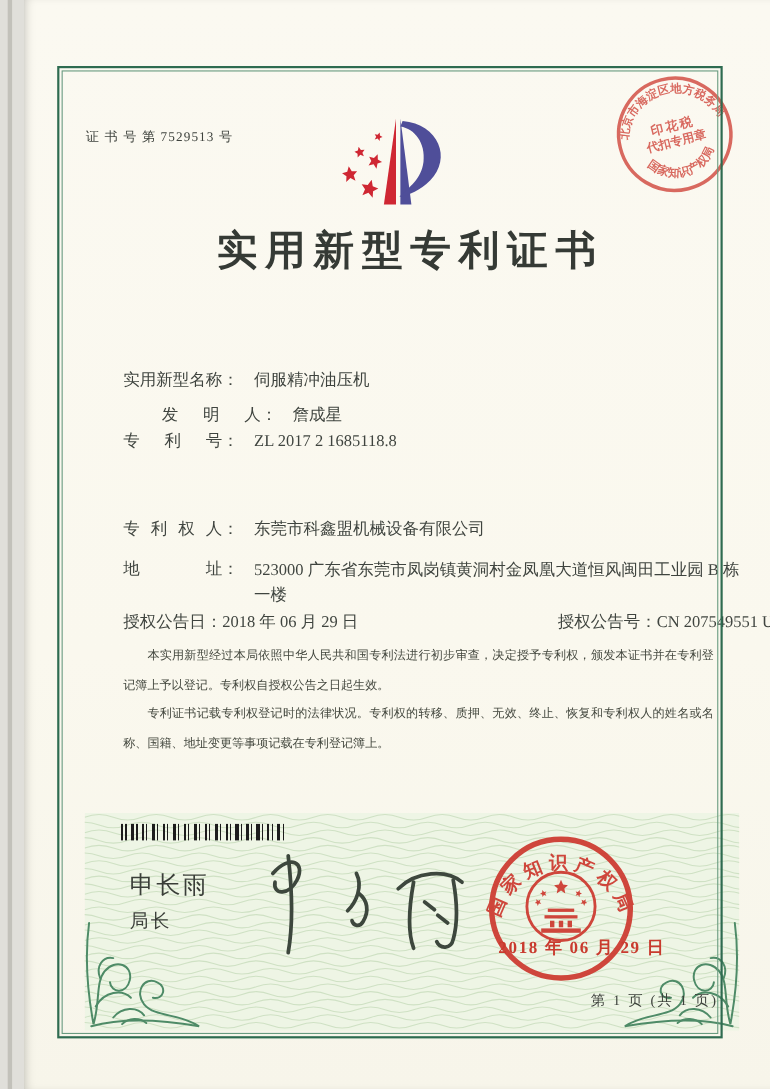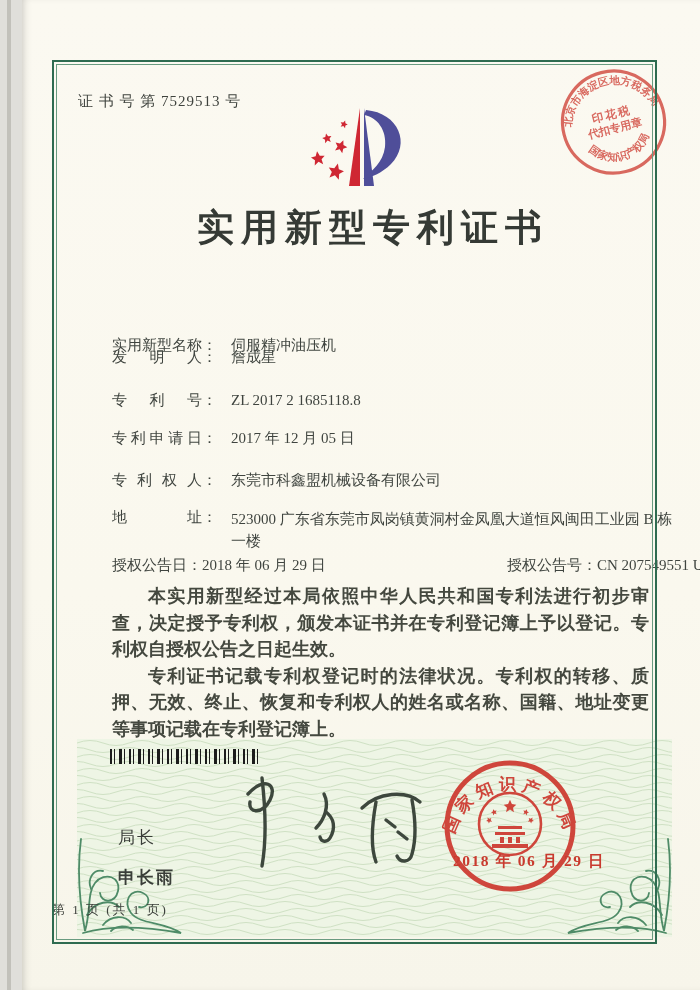--- a/index.html
+++ b/index.html
@@ -6,43 +6,43 @@
   body{width:700px;height:990px;background:#eeede8;font-family:"Liberation Serif","DejaVu Serif",serif;}
   .stage{position:relative;width:700px;height:990px;overflow:hidden;}
   .scan-edge{position:absolute;left:0;top:0;width:22px;height:990px;background:#e0dfda;}
   .scan-edge-line{position:absolute;left:7px;top:0;width:4px;height:990px;background:#c2c1ba;}
   .paper{position:absolute;left:22px;top:0;width:678px;height:990px;
          background:linear-gradient(180deg,#fbf9f1 0%,#faf8ee 60%,#f7f5ea 100%);
          box-shadow:inset 6px 0 10px -6px rgba(0,0,0,.25);}
   .border-outer{position:absolute;left:52px;top:60px;width:601px;height:880px;
                 border:2px solid #2e6b50;}
   .border-inner{position:absolute;left:2px;top:2px;right:2px;bottom:2px;border:1px solid #699b80;}
-  .cert-no{position:absolute;left:78px;top:92px;font-size:15px;color:#3e423d;letter-spacing:1px;}
+  .cert-no{position:absolute;left:78px;top:116px;font-size:12px;color:#3e423d;letter-spacing:1px;}
   .logo{position:absolute;left:283px;top:100px;}
   .stamp{position:absolute;left:536px;top:66px;transform:rotate(-14deg);}
   .title{position:absolute;left:52px;top:203px;width:642px;text-align:center;
          font-size:37px;font-weight:600;letter-spacing:7px;color:#353a35;}
   .frow{position:absolute;left:90px;font-size:15px;color:#3f443f;white-space:nowrap;}
   .flabel{display:inline-block;width:90px;text-align:justify;text-align-last:justify;vertical-align:top;}
   .fvalue{margin-left:14px;}
   .fvalue.wrap{display:inline-block;white-space:normal;width:452px;line-height:22px;vertical-align:top;}
   .grant-right{position:absolute;left:395px;top:0;}
-  .body-text{position:absolute;left:90px;top:583px;width:537px;font-size:18px;
-             line-height:26.5px;color:#44483f;text-align:justify;font-weight:bold;}
+  .body-text{position:absolute;left:90px;top:583px;width:537px;font-size:11px;
+             line-height:26.5px;color:#44483f;text-align:justify;}
   .body-text p{margin:0;text-indent:2em;}
   .guilloche{position:absolute;left:55px;top:739px;width:595px;height:198px;}
   .barcode{position:absolute;left:88px;top:749px;width:150px;height:15px;
            background:repeating-linear-gradient(90deg,#1c1c1c 0 2px,transparent 2px 4px,#1c1c1c 4px 5px,transparent 5px 9px,#1c1c1c 9px 12px,transparent 12px 14px,#1c1c1c 14px 15px,transparent 15px 19px);}
   .signer-title{position:absolute;left:96px;top:804px;font-size:17px;color:#3a3e39;letter-spacing:2px;margin-top:22px;}
-  .signer-name{position:absolute;left:96px;top:866px;font-size:17px;color:#3a3e39;letter-spacing:2px;font-weight:bold;}
+  .signer-name{position:absolute;left:96px;top:790px;font-size:22px;color:#3a3e39;letter-spacing:2px;}
   .signature{position:absolute;left:198px;top:772px;}
   .seal{position:absolute;left:420px;top:758px;}
   .seal-date{position:absolute;left:431px;top:851px;font-size:15.5px;color:#c93a2e;
              letter-spacing:1.5px;white-space:nowrap;font-weight:600;}
-  .footer{position:absolute;left:52px;top:901px;width:601px;text-align:left;
+  .footer{position:absolute;left:52px;top:901px;width:601px;text-align:right;
           font-size:13px;color:#3c403b;letter-spacing:2px;}
 </style>
 </head>
 <body>
 
 <div class="stage">
   <div class="scan-edge">
     <div class="scan-edge-line"></div>
   </div>
   <div class="paper">
@@ -82,28 +82,25 @@
           <textPath href="#stArcB" startOffset="50%" text-anchor="middle">国家知识产权局</textPath>
         </text>
       </svg>
     </div>
 
     <div class="title" style="left:30px;">实用新型专利证书</div>
 
     <div class="frow" style="top:292px;margin-top:44px;">
       <span class="flabel">实用新型名称</span><span>：</span><span class="fvalue">伺服精冲油压机</span>
     </div>
-    <div class="frow" style="top:348px;">
+    <div class="frow" style="top:368px;margin-left:35px;">
       <span class="flabel">发明人</span><span>：</span><span class="fvalue">詹成星</span>
     </div>
     <div class="frow" style="top:391px;">
       <span class="flabel">专利号</span><span>：</span><span class="fvalue">ZL 2017 2 1685118.8</span>
-    </div>
-    <div class="frow" style="top:429px;">
-      <span class="flabel">专利申请日</span><span>：</span><span class="fvalue">2017 年 12 月 05 日</span>
     </div>
     <div class="frow" style="top:471px;">
       <span class="flabel">专利权人</span><span>：</span><span class="fvalue">东莞市科鑫盟机械设备有限公司</span>
     </div>
     <div class="frow" style="top:508px;">
       <span class="flabel">地址</span><span>：</span><span class="fvalue wrap">523000 广东省东莞市凤岗镇黄洞村金凤凰大道恒风闽田工业园 B 栋一楼</span>
     </div>
 
     <div class="frow" style="top:556px;">
       <span>授权公告日</span><span>：</span><span>2018 年 06 月 29 日</span>

